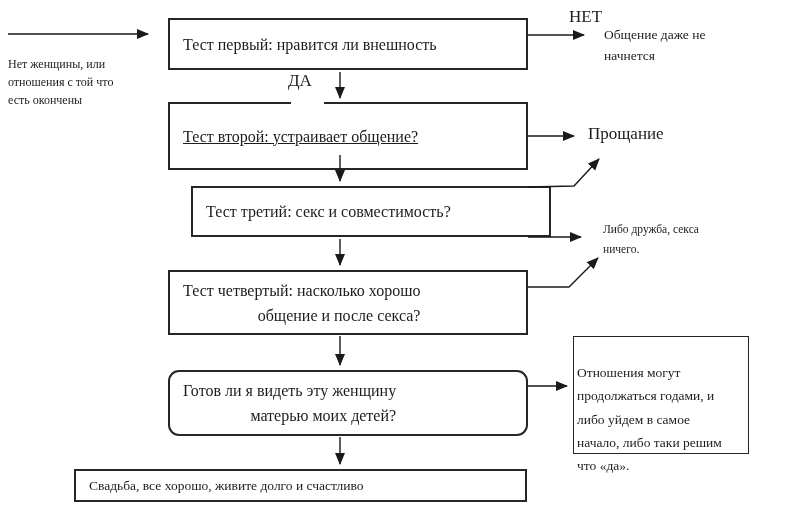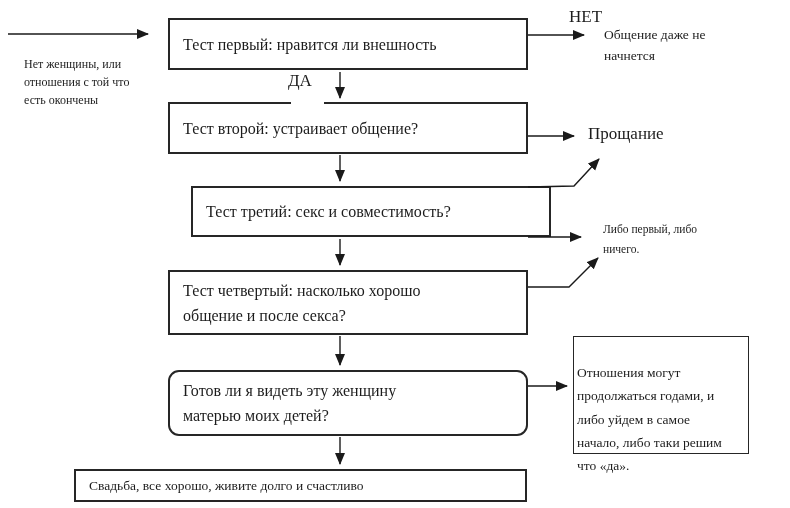--- a/index.html
+++ b/index.html
@@ -35,20 +35,21 @@
     font-size: 16px;
     line-height: 25px;
     padding-left: 13px;
     padding-right: 6px;
     white-space: pre-line;
     z-index: 1;
   }
   .flow-box {
     left: 168px;
     width: 360px;
+    text-align: right;
   }
   .final-box {
     left: 74px;
     top: 469px;
     width: 453px;
     height: 33px;
     font-size: 13.5px;
     line-height: 17px;
   }
   .side-box {
@@ -77,21 +78,20 @@
     position: absolute;
     white-space: pre-line;
     z-index: 2;
   }
   .entry-note {
     left: 8px;
     top: 55px;
     width: 155px;
     font-size: 12px;
     line-height: 18px;
-    margin-left: 16px;
   }
   .no-contact-note {
     left: 604px;
     top: 24px;
     width: 165px;
     font-size: 13.5px;
     line-height: 21px;
   }
   .friendship-note {
     left: 603px;
@@ -112,21 +112,21 @@
 </style>
 </head>
 <body>
 
 <div class="stage">
 
   <div class="box flow-box" style="top:18px;height:52px;">
     <span>Тест первый: нравится ли внешность</span>
   </div>
 
-  <div class="box flow-box" style="top:102px;height:52px;">
+  <div class="box flow-box" style="top:102px;height:68px;text-decoration:underline;">
     <span>Тест второй: устраивает общение?</span>
   </div>
   <div class="border-gap"></div>
 
   <div class="box flow-box" style="top:186px;height:51px;margin-left:23px;">
     <span>Тест третий: секс и совместимость?</span>
   </div>
 
   <div class="box flow-box" style="top:270px;height:65px;">
     <span>Тест четвертый: насколько хорошо
@@ -156,21 +156,21 @@
 
   <div class="lbl-big" style="left:541px;top:7px;margin-left:28px;">НЕТ</div>
 
   <div class="lbl-big" style="left:288px;top:71px;">ДА</div>
 
   <div class="note no-contact-note">Общение даже не
 начнется</div>
 
   <div class="lbl-big" style="left:588px;top:124px;">Прощание</div>
 
-  <div class="note friendship-note">Либо первый, либо
+  <div class="note friendship-note">Либо дружба, секса
 ничего.</div>
 
   <svg class="overlay" viewBox="0 0 790 508" xmlns="http://www.w3.org/2000/svg">
     <defs>
       <marker id="ah" markerUnits="userSpaceOnUse" markerWidth="14" markerHeight="12" refX="11" refY="5" orient="auto">
         <path d="M0,0 L12,5 L0,10 Z" fill="#1a1a1a"></path>
       </marker>
     </defs>
     <g stroke="#1a1a1a" stroke-width="1.4" fill="none">
       <line x1="8" y1="34" x2="148" y2="34" marker-end="url(#ah)"></line>

